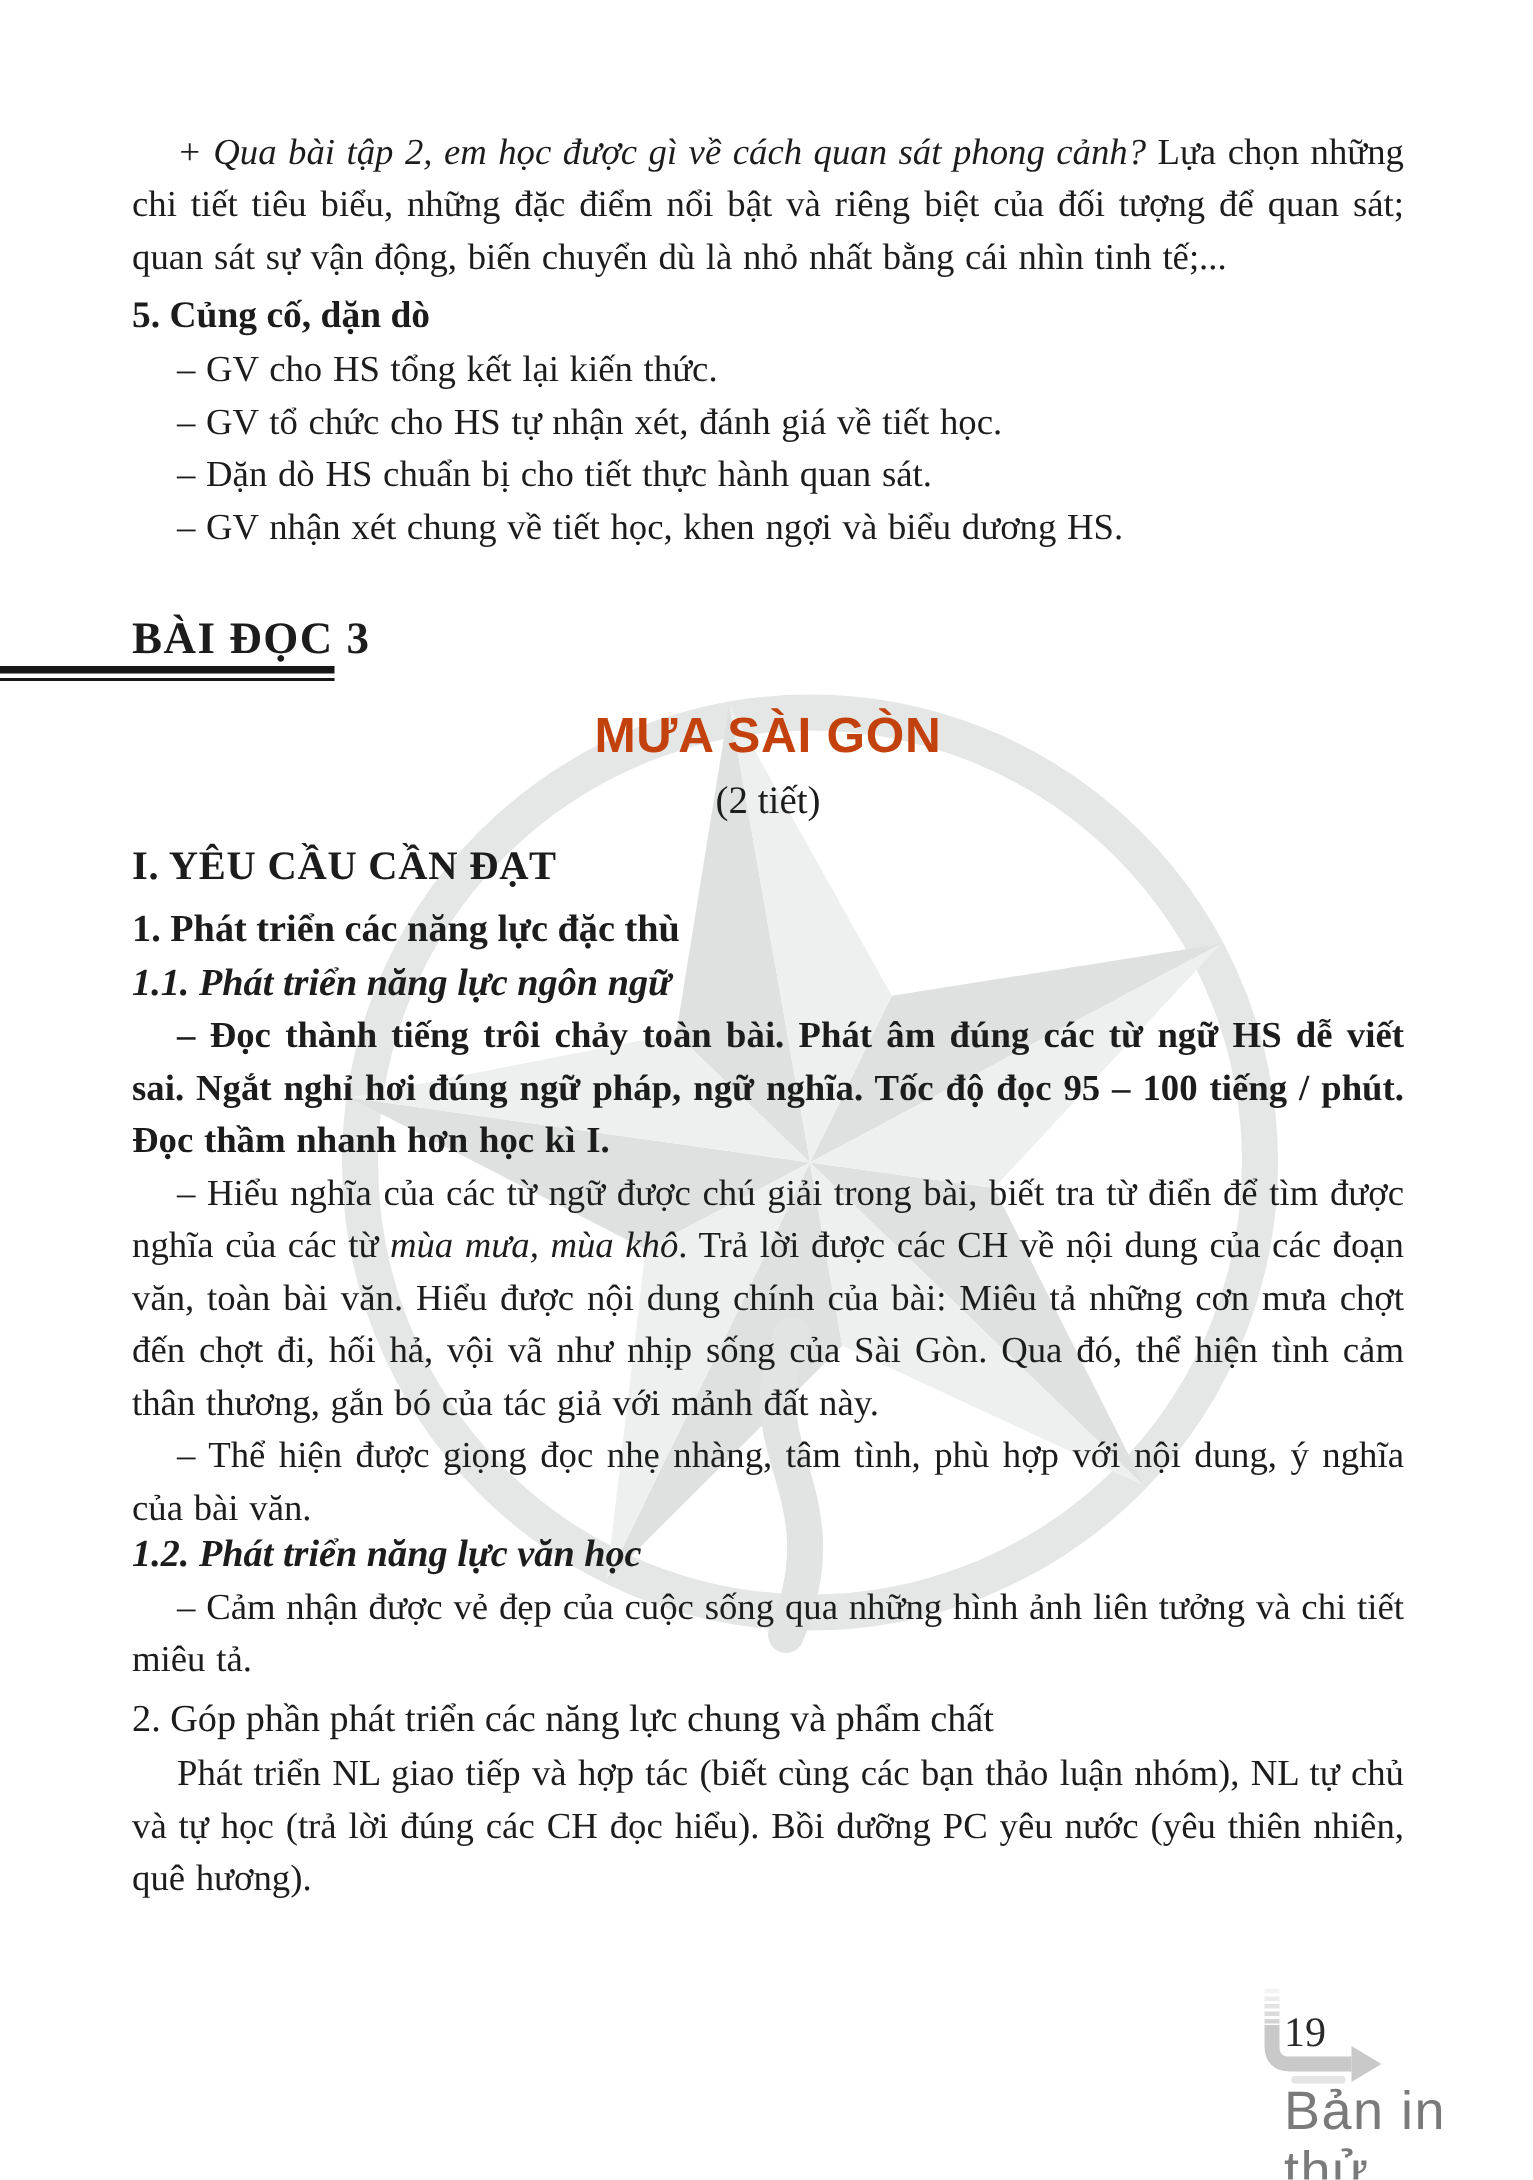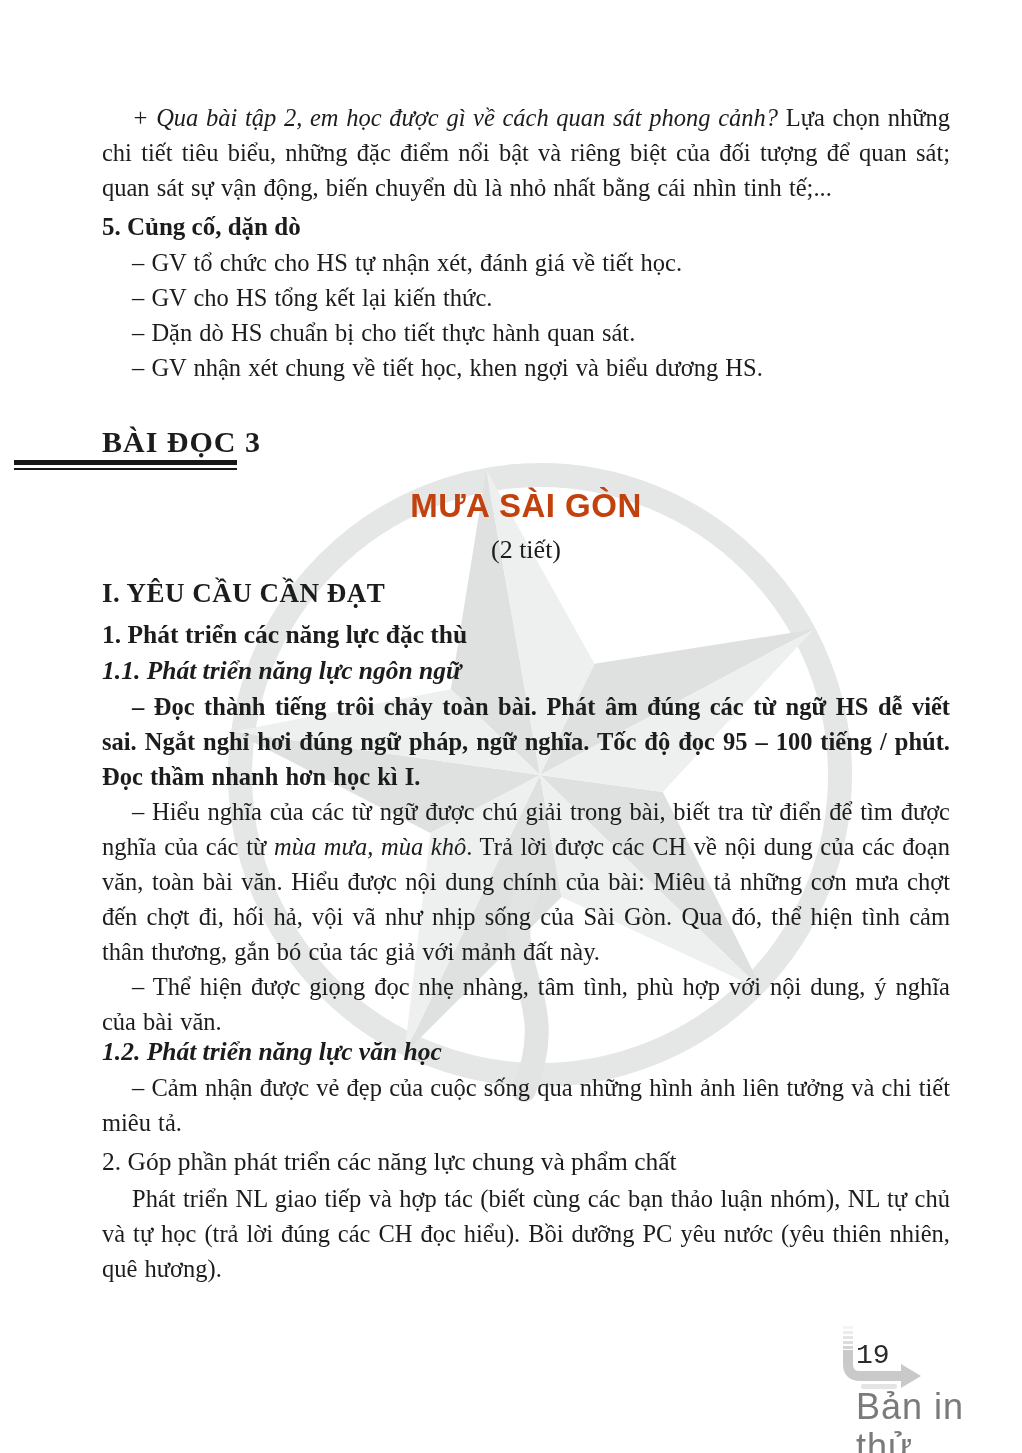--- a/index.html
+++ b/index.html
@@ -4,21 +4,21 @@
 <style>
   html,body{margin:0;padding:0;}
   body{
     width:1022px;height:1453px;background:#ffffff;position:relative;
     font-family:"Liberation Serif", serif;color:#1c1c1c;overflow:hidden;
   }
   .page{position:absolute;inset:0;overflow:hidden;}
   
   .watermark{position:absolute;left:210px;top:435px;width:660px;height:700px;z-index:0;}
   
-  .content{position:absolute;left:88px;top:100px;width:848px;z-index:1;margin-left:14px;}
+  .content{position:absolute;left:88px;top:84px;width:848px;z-index:1;}
   p.body{
     font-size:24.5px;line-height:35px;text-align:justify;margin:0;
     text-indent:30px;word-spacing:1px;
   }
   .i{font-style:italic;}
   .h-bold{font-weight:bold;font-size:25px;line-height:36px;margin:0;}
   .h4{margin-top:4px;}
   .banner-label{
     font-weight:bold;font-size:30px;line-height:36px;margin:39px 0 0 0;
     letter-spacing:1px;
@@ -39,21 +39,21 @@
   .h2n{font-weight:normal;font-size:25.5px;line-height:38px;margin:3px 0 0 0;}
   .p1{margin-top:8px;font-weight:bold;}
   .p2{margin-top:-4px;}
   .p3{margin-top:-6px;}
   .p4{margin-top:7px;}
   .p5{margin-top:-3px;}
   .p6{margin-top:2px;}
   
   .page-number{
     position:absolute;left:856px;top:1341px;z-index:2;
-    font-family:Liberation Mono, monospace;font-size:28px;line-height:30px;color:#2a2a2a;
+    font-family:Liberation Serif, serif;font-size:28px;line-height:30px;color:#2a2a2a;
   }
   .proof-arrow{position:absolute;left:835px;top:1326px;z-index:1;}
   .proof-label{
     position:absolute;left:856px;top:1387px;z-index:2;
     font-family:"Liberation Sans", sans-serif;font-size:36px;line-height:40px;
     color:#7a7a7a;letter-spacing:1px;
   }
 </style>
 </head>
 <body>
@@ -77,22 +77,22 @@
       <polygon points="330,340 35,244 257,240" fill="#eef0f0"></polygon>
     </g>
     <path d="M318,455 C284,530 354,560 314,655" fill="none" stroke="#e2e3e3" stroke-width="24" stroke-linecap="round"></path>
   </svg>
 
   <div class="content">
 
     <p class="body"><span class="i">+ Qua bài tập 2, em học được gì về cách quan sát phong cảnh? </span><span>Lựa chọn những chi tiết tiêu biểu, những đặc điểm nổi bật và riêng biệt của đối tượng để quan sát; quan sát sự vận động, biến chuyển dù là nhỏ nhất bằng cái nhìn tinh tế;...</span></p>
 
     <p class="h-bold h4">5. Củng cố, dặn dò</p>
+    <p class="body">– GV cho HS tổng kết lại kiến thức.</p>
     <p class="body">– GV tổ chức cho HS tự nhận xét, đánh giá về tiết học.</p>
-    <p class="body">– GV cho HS tổng kết lại kiến thức.</p>
     <p class="body">– Dặn dò HS chuẩn bị cho tiết thực hành quan sát.</p>
     <p class="body">– GV nhận xét chung về tiết học, khen ngợi và biểu dương HS.</p>
 
     <div>
       <p class="banner-label">BÀI ĐỌC 3</p>
       <div class="rule-wrap">
         <div class="rule-thick"></div>
         <div class="rule-thin"></div>
       </div>
     </div>

